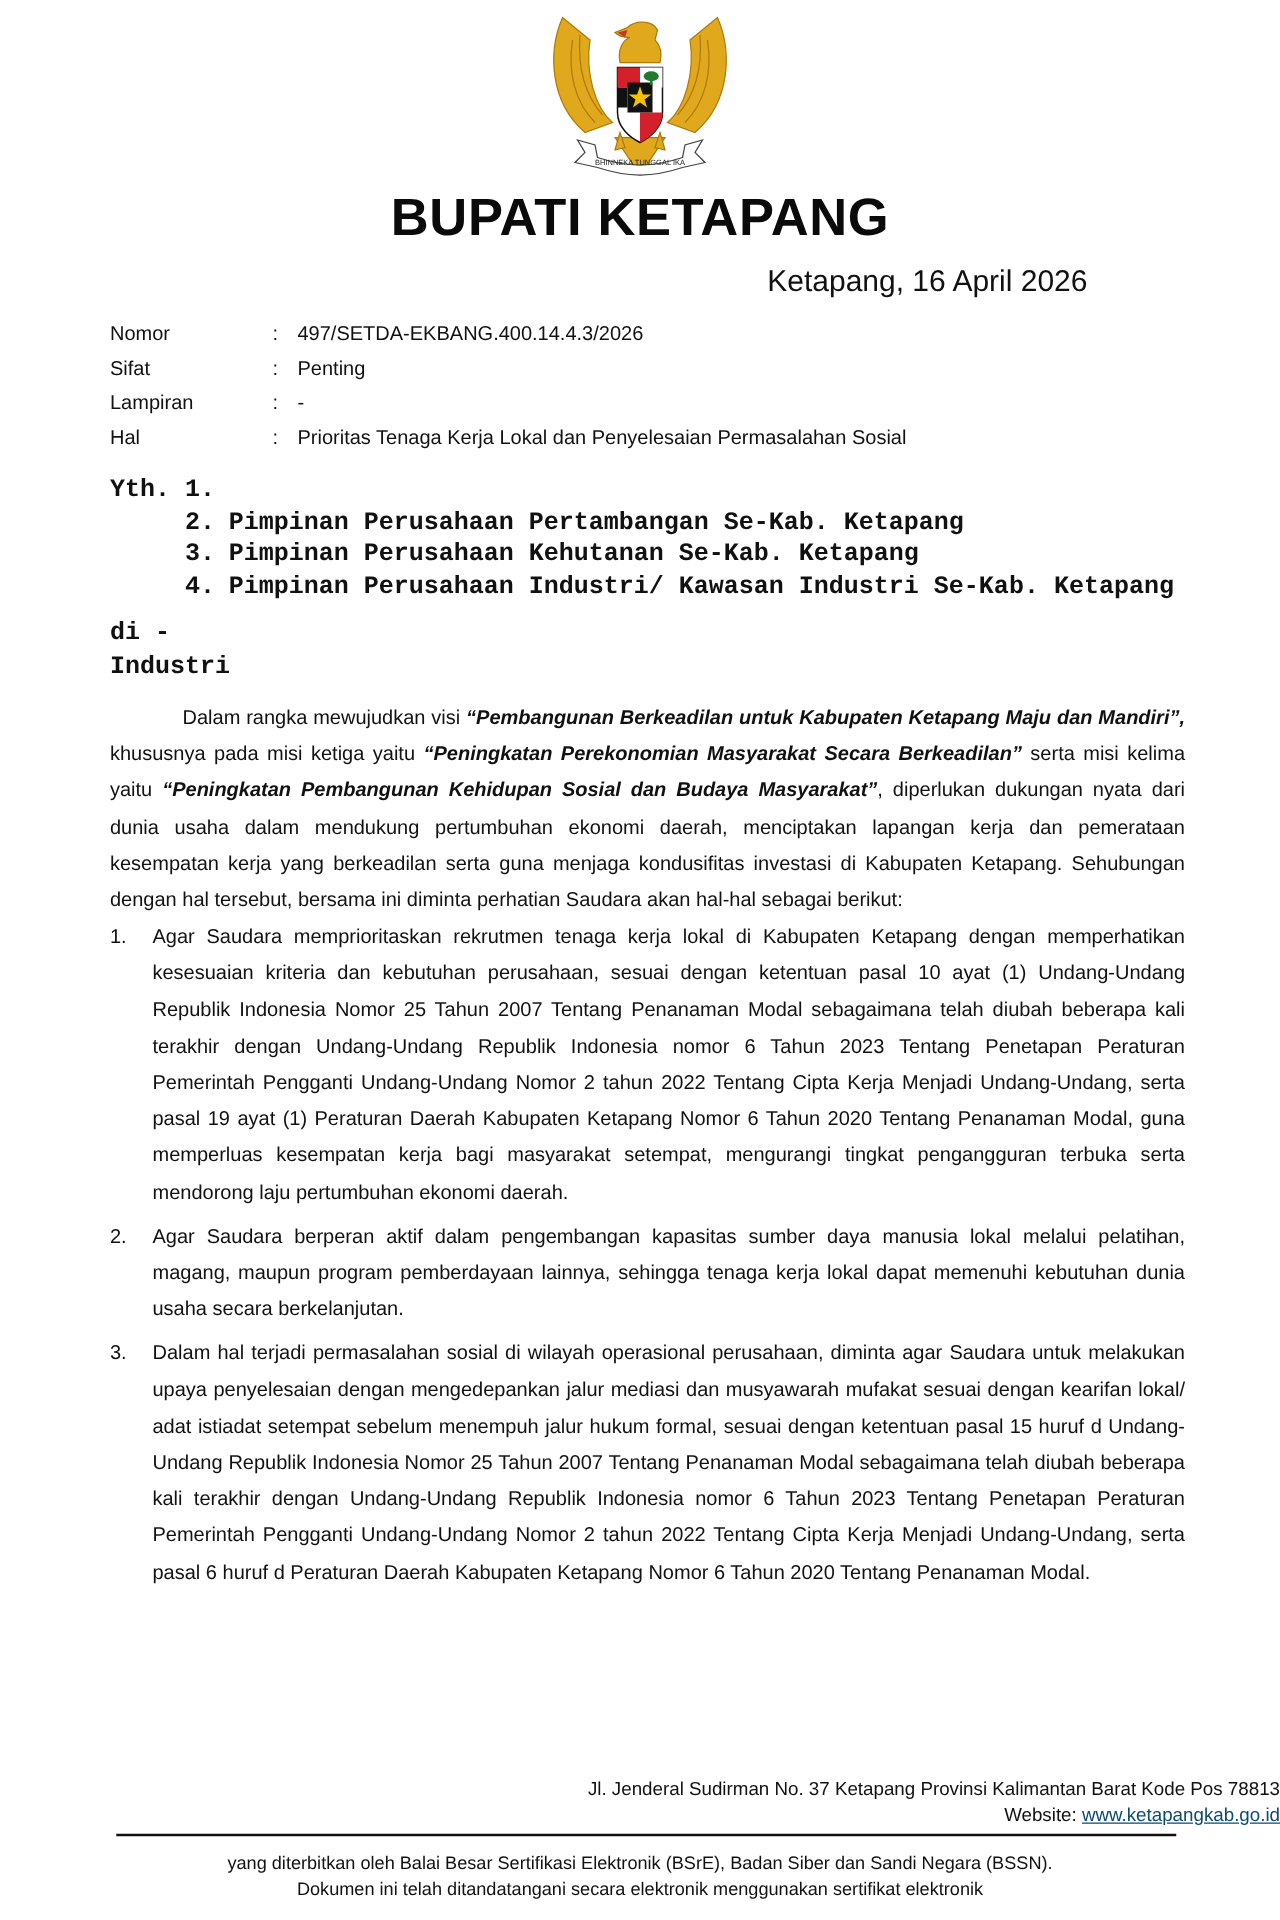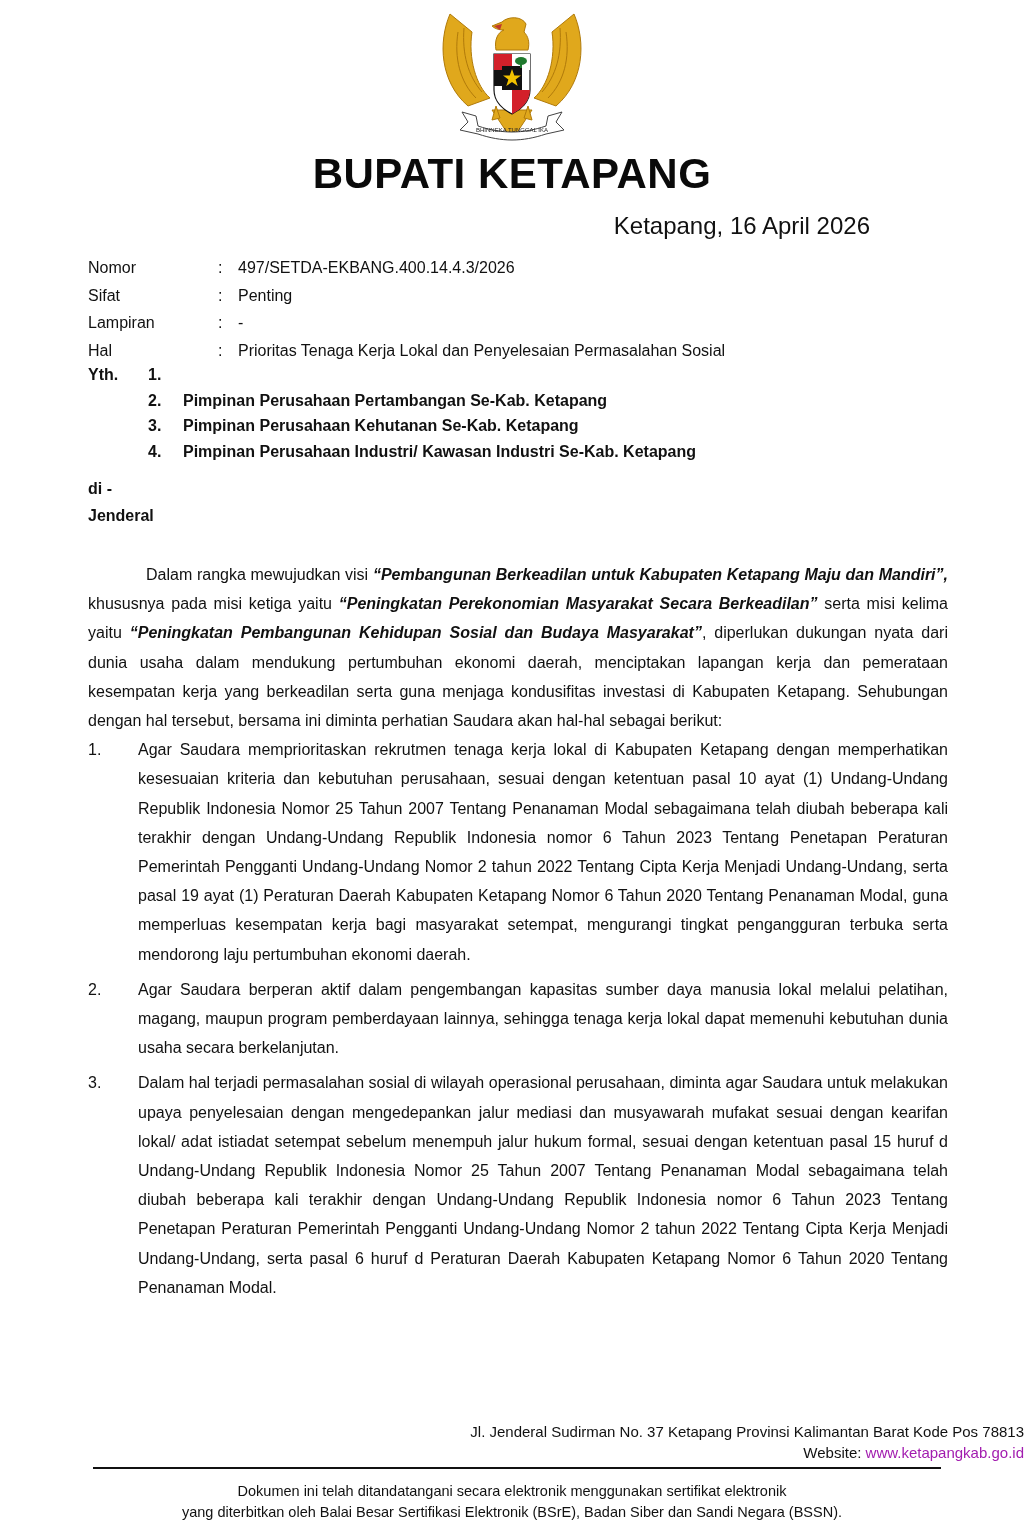--- a/index.html
+++ b/index.html
@@ -10,38 +10,38 @@
     .title { position: absolute; left: 0; top: 150px; width: 1024px; text-align: center; font-size: 42px; font-weight: bold; letter-spacing: 0.5px; color: #0a0a0a; }
 
     .date { position: absolute; right: 106px; top: 212px; font-size: 24px; }
 
     .meta { position: absolute; left: 88px; top: 254px; font-size: 16px; }
     .meta-row { display: flex; height: 27.5px; line-height: 27.5px; }
     .meta-label { width: 130px; }
     .meta-colon { width: 20px; }
     .meta-value { }
 
-    .recipients { position: absolute; left: 88px; top: 362px; font-size: 16px; font-weight: bold; }
+    .recipients { position: absolute; left: 88px; top: 380px; font-size: 20px; font-weight: bold; font-family: Liberation Mono, monospace; }
     .yth-row { display: flex; height: 25.5px; line-height: 25.5px; }
     .yth-label { width: 60px; }
     .r-num { width: 35px; }
     .di { margin-top: 12px; height: 25px; line-height: 25px; }
     .ketapang { height: 30px; line-height: 30px; }
 
     .body-text { position: absolute; left: 88px; width: 860px; top: 560px; font-size: 16px; line-height: 29.2px; text-align: justify; }
     .para { text-indent: 58px; margin: 0; }
     .para b i, .para i b { font-weight: bold; font-style: italic; }
 
     .list { margin: 0; padding: 0; list-style: none; }
     .list-item { display: flex; margin: 0 0 6px 0; }
     .li-num { width: 34px; flex: 0 0 34px; }
-    .li-text { flex: 1; text-align: justify; margin-left: 16px; }
+    .li-text { flex: 1; text-align: justify; }
 
     .footer-addr { position: absolute; left: 0; top: 1421px; width: 1024px; text-align: right; font-size: 15px; line-height: 21px; }
-    .footer-link { color: #a21caf; }
+    .footer-link { color: #0c4a6e; text-decoration: underline; }
     .footer-rule { position: absolute; left: 93px; top: 1467px; width: 848px; height: 2px; background: #111; }
     .footer-note { position: absolute; left: 0; top: 1481px; width: 1024px; text-align: center; font-size: 14.5px; line-height: 21px; }
   </style>
 </head>
 <body>
 
 <div class="page">
 
   <svg class="emblem" viewBox="0 0 160 146" xmlns="http://www.w3.org/2000/svg">
 
@@ -112,21 +112,21 @@
       <span class="yth-label"></span>
       <span class="r-num">3.</span>
       <span>Pimpinan Perusahaan Kehutanan Se-Kab. Ketapang</span>
     </div>
     <div class="yth-row">
       <span class="yth-label"></span>
       <span class="r-num">4.</span>
       <span>Pimpinan Perusahaan Industri/ Kawasan Industri Se-Kab. Ketapang</span>
     </div>
     <div class="di">di -</div>
-    <div class="ketapang">Jenderal</div>
+    <div class="ketapang">Industri</div>
   </div>
 
   <div class="body-text">
     <p class="para"><span>Dalam rangka mewujudkan visi </span><b><i>“Pembangunan Berkeadilan untuk Kabupaten Ketapang Maju dan Mandiri”,</i></b><span> khususnya pada misi ketiga yaitu </span><b><i>“Peningkatan Perekonomian Masyarakat Secara Berkeadilan”</i></b><span> serta misi kelima yaitu </span><b><i>“Peningkatan Pembangunan Kehidupan Sosial dan Budaya Masyarakat”</i></b><span>, diperlukan dukungan nyata dari dunia usaha dalam mendukung pertumbuhan ekonomi daerah, menciptakan lapangan kerja dan pemerataan kesempatan kerja yang berkeadilan serta guna menjaga kondusifitas investasi di Kabupaten Ketapang. Sehubungan dengan hal tersebut, bersama ini diminta perhatian Saudara akan hal-hal sebagai berikut:</span></p>
 
     <ol class="list">
       <li class="list-item">
         <span class="li-num">1.</span>
         <span class="li-text">Agar Saudara memprioritaskan rekrutmen tenaga kerja lokal di Kabupaten Ketapang dengan memperhatikan kesesuaian kriteria dan kebutuhan perusahaan, sesuai dengan ketentuan pasal 10 ayat (1) Undang-Undang Republik Indonesia Nomor 25 Tahun 2007 Tentang Penanaman Modal sebagaimana telah diubah beberapa kali terakhir dengan Undang-Undang Republik Indonesia nomor 6 Tahun 2023 Tentang Penetapan Peraturan Pemerintah Pengganti Undang-Undang Nomor 2 tahun 2022 Tentang Cipta Kerja Menjadi Undang-Undang, serta pasal 19 ayat (1) Peraturan Daerah Kabupaten Ketapang Nomor 6 Tahun 2020 Tentang Penanaman Modal, guna memperluas kesempatan kerja bagi masyarakat setempat, mengurangi tingkat pengangguran terbuka serta mendorong laju pertumbuhan ekonomi daerah.</span>
       </li>
@@ -144,16 +144,16 @@
   <div class="footer-addr">
     <div>Jl. Jenderal Sudirman No. 37 Ketapang Provinsi Kalimantan Barat Kode Pos 78813</div>
     <div>
       <span>Website: </span><a class="footer-link">www.ketapangkab.go.id</a>
     </div>
   </div>
 
   <div class="footer-rule"></div>
 
   <div class="footer-note">
+    <div>yang diterbitkan oleh Balai Besar Sertifikasi Elektronik (BSrE), Badan Siber dan Sandi Negara (BSSN).</div>
     <div>Dokumen ini telah ditandatangani secara elektronik menggunakan sertifikat elektronik</div>
-    <div>yang diterbitkan oleh Balai Besar Sertifikasi Elektronik (BSrE), Badan Siber dan Sandi Negara (BSSN).</div>
   </div>
 </div>
 
 </body></html>

